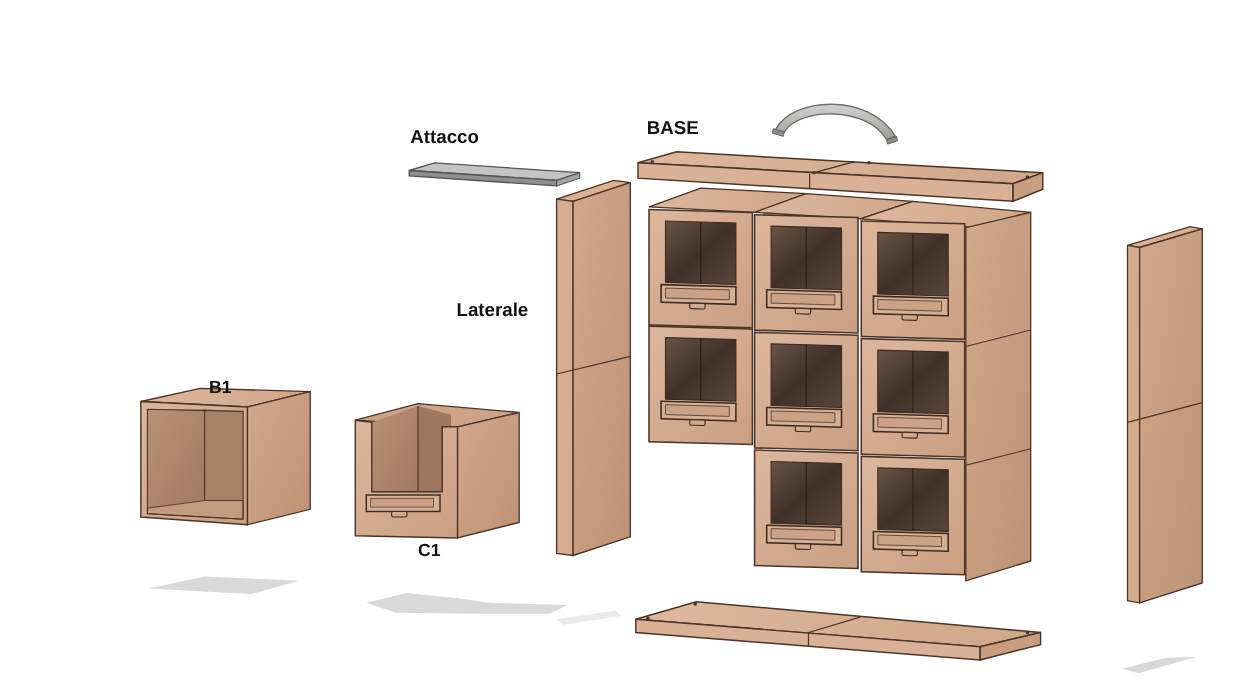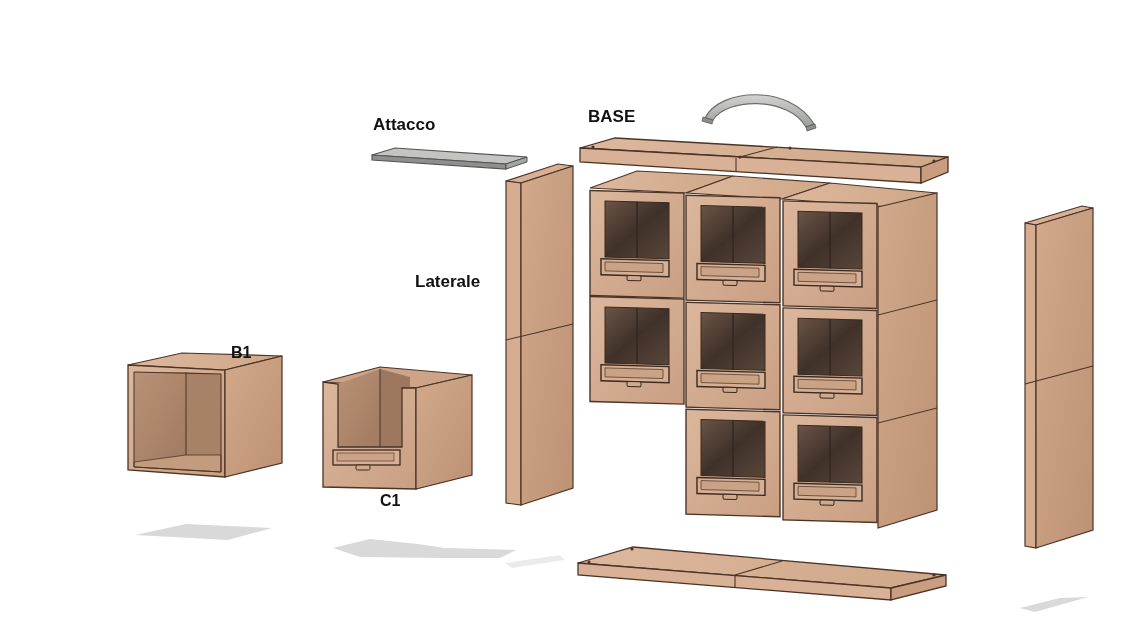--- a/index.html
+++ b/index.html
@@ -150,16 +150,16 @@
     <rect x="333" y="450" width="67" height="15" fill="#d6b094" stroke="#3a2a20" stroke-width="1.3"></rect>
     <rect x="337" y="453" width="57" height="8" fill="#caa286" stroke="#5a3f2e" stroke-width="0.7"></rect>
     <rect x="356" y="465" width="14" height="5" rx="1.5" fill="#d1a98d" stroke="#3a2a20" stroke-width="1"></rect>
     <polygon points="416,388 472,375 472,475 416,489" fill="url(#woodSide)" stroke="#4b3326" stroke-width="1.2"></polygon>
   </g>
 </svg>
 
 <span class="label" style="left:373px; top:115px;">Attacco</span>
 <span class="label" style="left:588px; top:107px;">BASE</span>
 <span class="label" style="left:415px; top:244px;margin-top:28px;">Laterale</span>
-<span class="label" style="left:190px; top:344px; font-size:16px;margin-left:41px;">B1</span>
+<span class="label" style="left:190px; top:344px; font-size:16px;">B1</span>
 <span class="label" style="left:380px; top:492px; font-size:16px;">C1</span>
 
 </div>
 
 </body></html>

